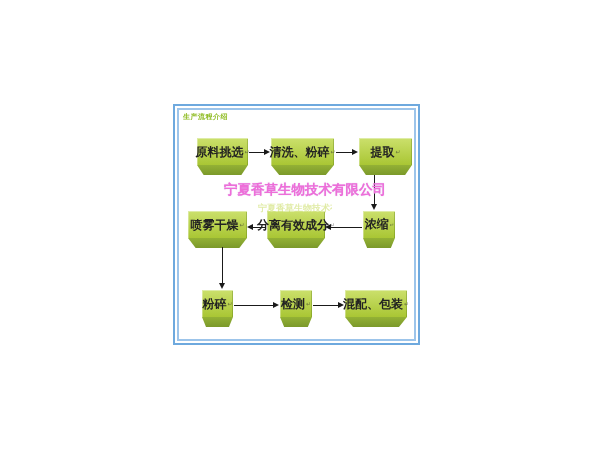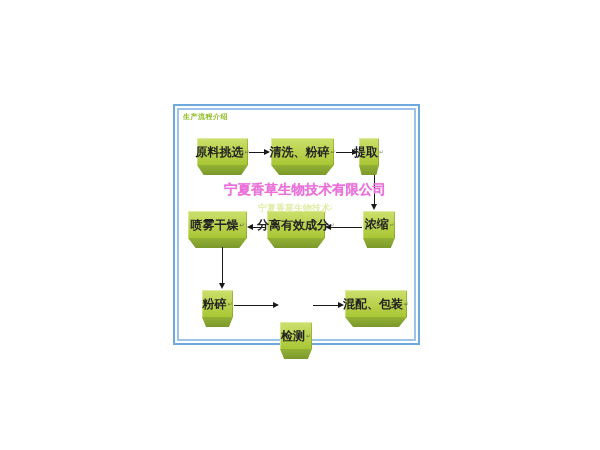--- a/index.html
+++ b/index.html
@@ -84,21 +84,21 @@
         </div>
         <div class="node-skirt"></div>
       </div>
       <div class="node" style="left: 271px; top: 138px; width: 63px; text-align: center;">
         <div class="node-body">
           <span class="node-label">清洗、粉碎</span>
           <span class="node-mark">↵</span>
         </div>
         <div class="node-skirt"></div>
       </div>
-      <div class="node" style="left: 359px; top: 138px; width: 20px;">
+      <div class="node" style="left: 359px; top: 138px; width: 53px;">
         <div class="node-body">
           <span class="node-label">提取</span>
           <span class="node-mark">↵</span>
         </div>
         <div class="node-skirt"></div>
       </div>
       <div class="node" style="left: 188px; top: 211px; width: 59px;">
         <div class="node-body">
           <span class="node-label">喷雾干燥</span>
           <span class="node-mark">↵</span>
@@ -119,21 +119,21 @@
         </div>
         <div class="node-skirt"></div>
       </div>
       <div class="node" style="left: 202px; top: 290px; width: 31px;">
         <div class="node-body">
           <span class="node-label">粉碎</span>
           <span class="node-mark">↵</span>
         </div>
         <div class="node-skirt"></div>
       </div>
-      <div class="node" style="left: 280px; top: 290px; width: 32px; margin-top: 32px;">
+      <div class="node" style="left: 280px; top: 290px; width: 32px;">
         <div class="node-body">
           <span class="node-label">检测</span>
           <span class="node-mark">↵</span>
         </div>
         <div class="node-skirt"></div>
       </div>
       <div class="node" style="left: 345px; top: 290px; width: 62px;">
         <div class="node-body">
           <span class="node-label">混配、包装</span>
           <span class="node-mark">↵</span>

